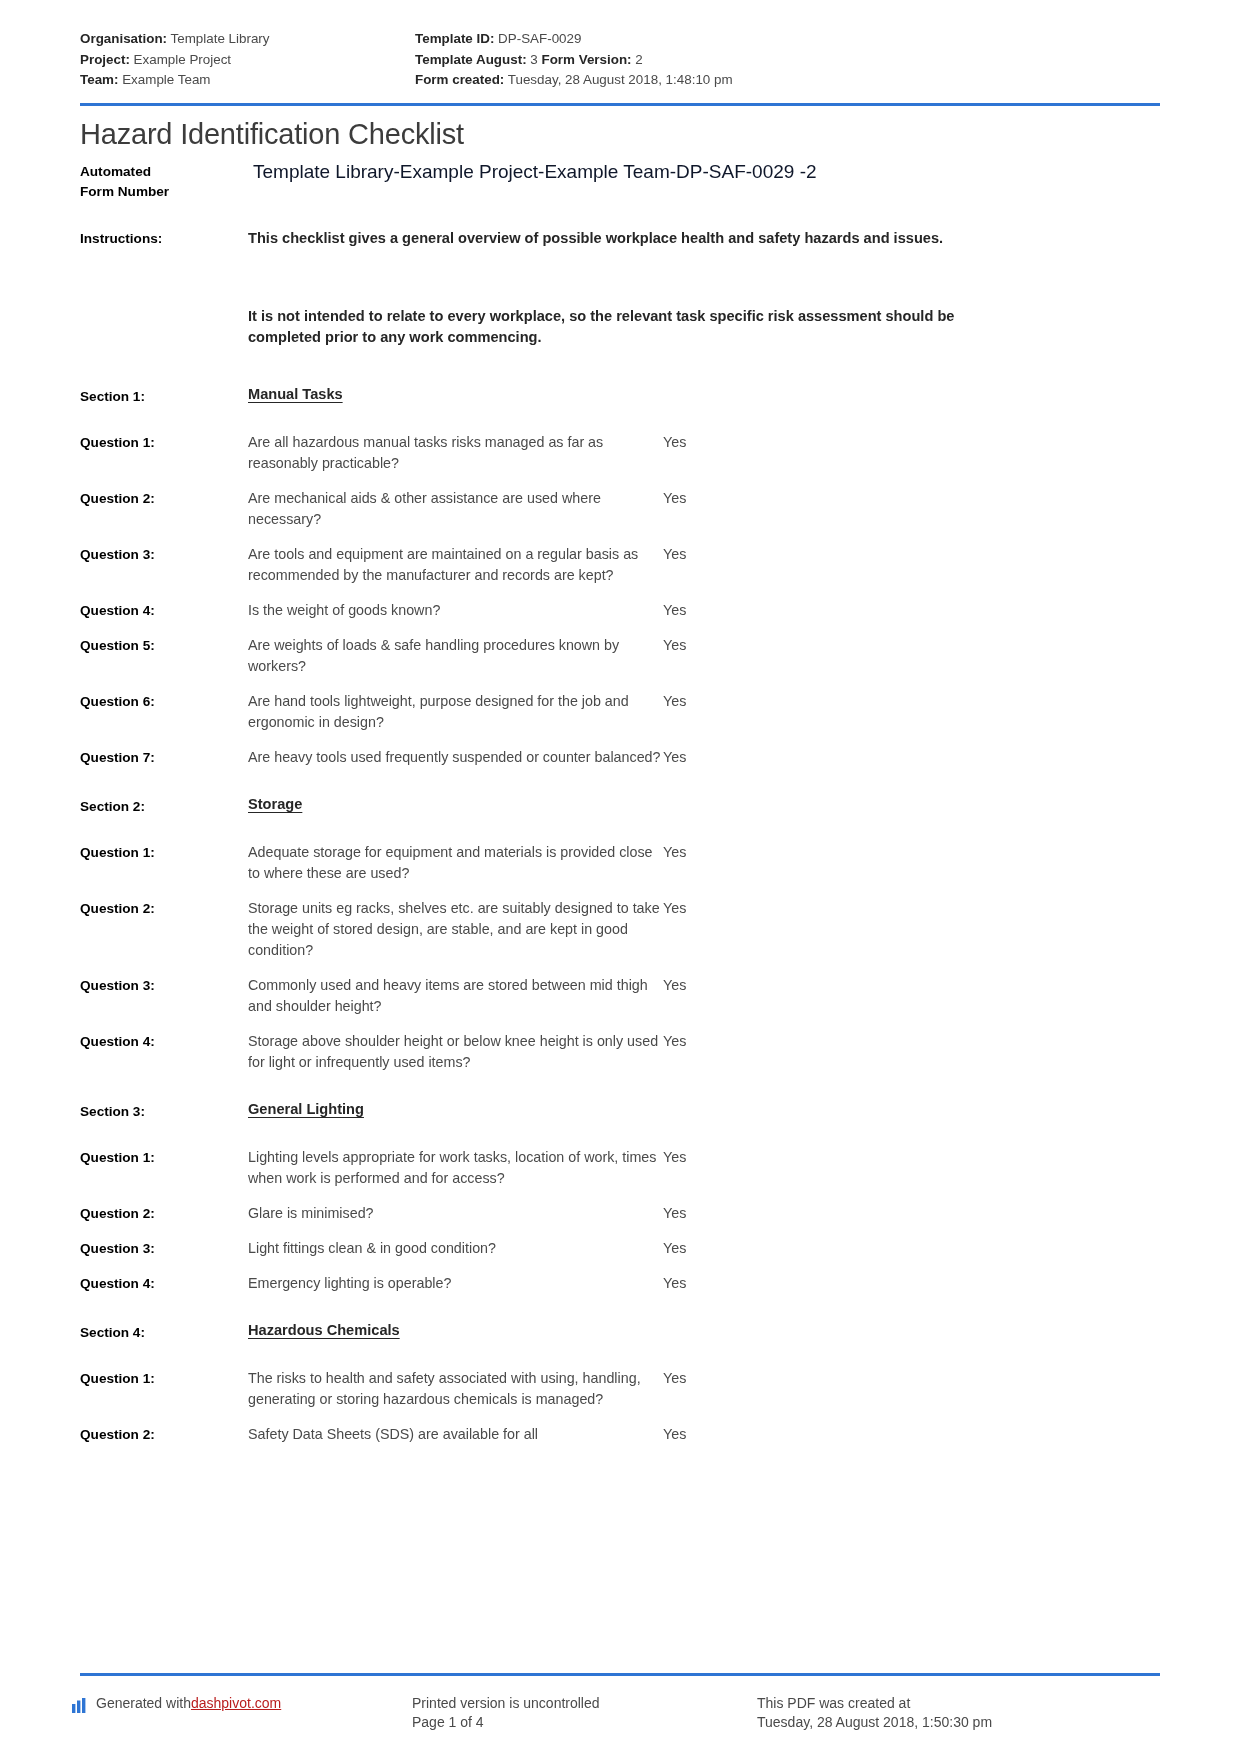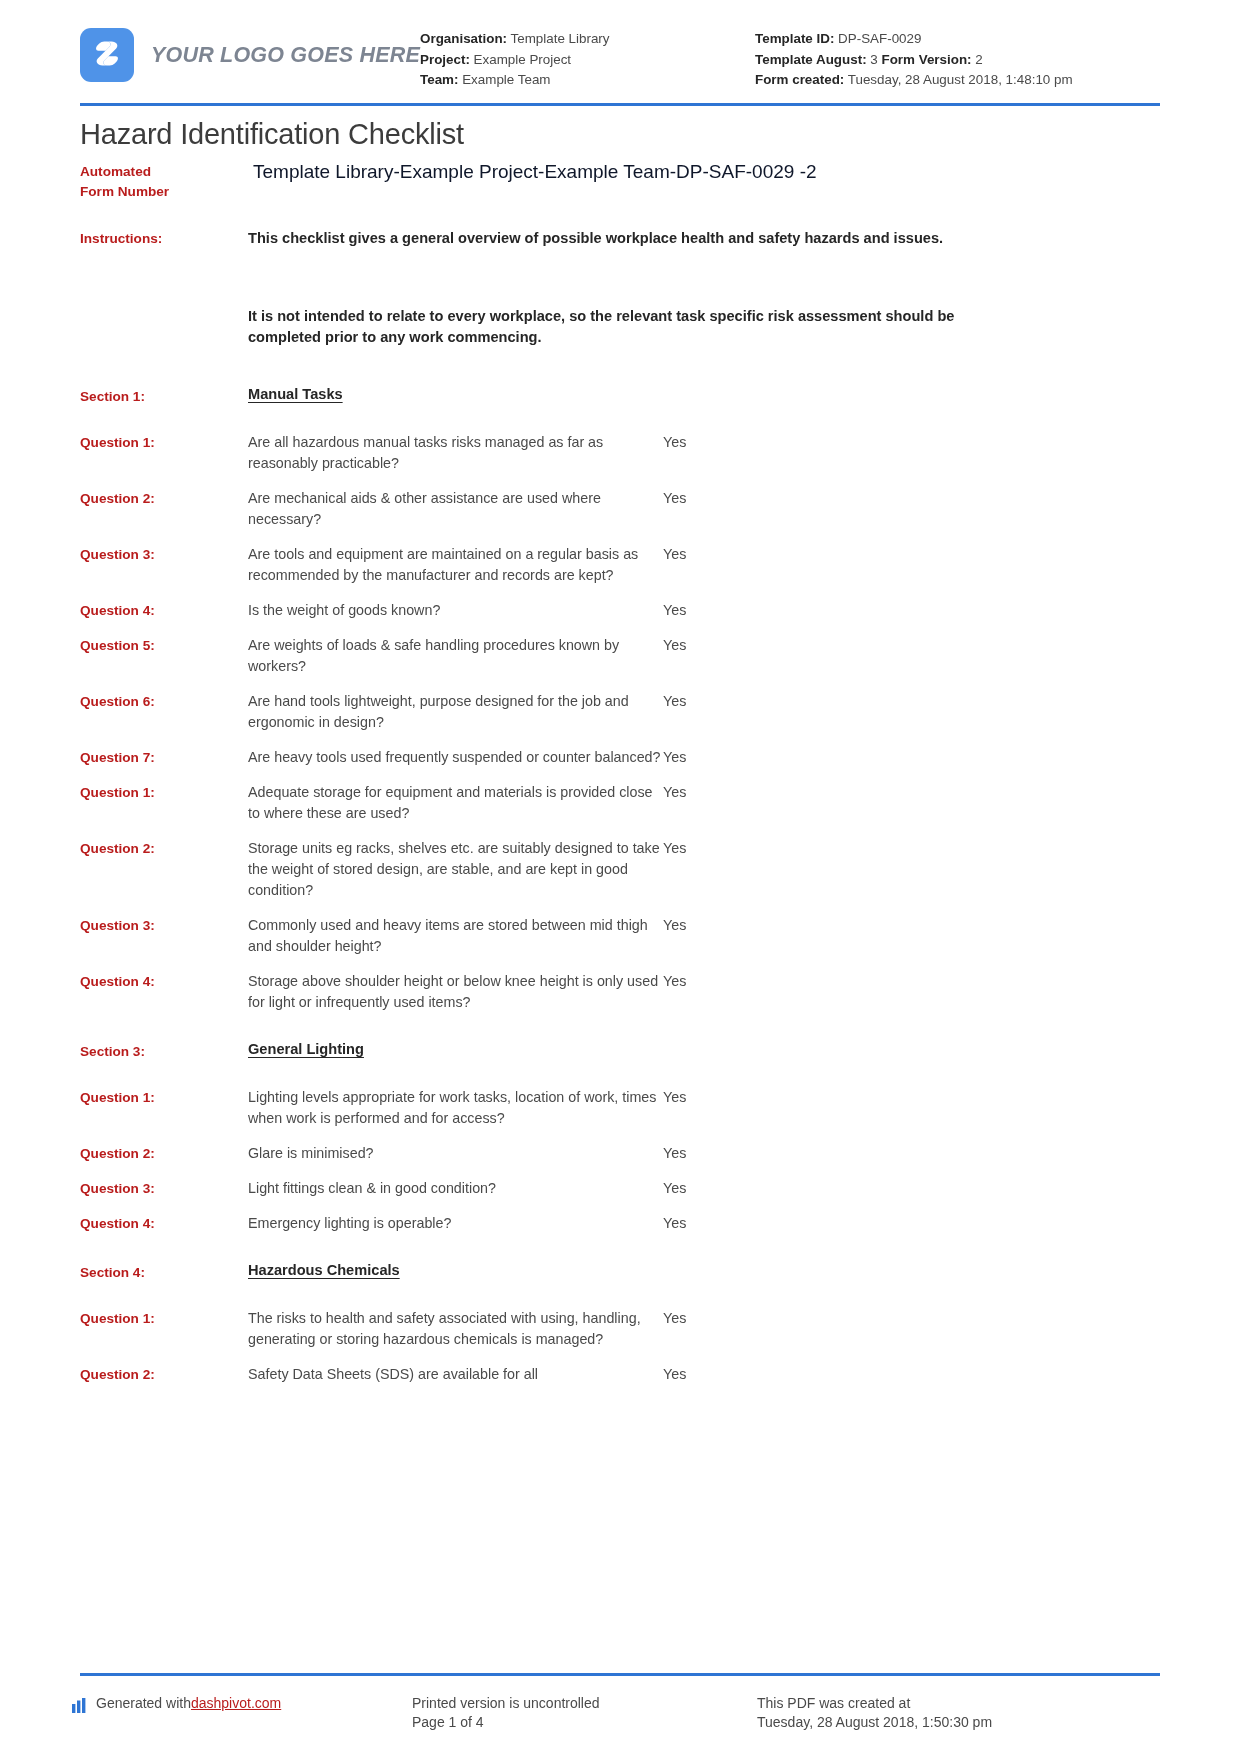--- a/index.html
+++ b/index.html
@@ -80,21 +80,21 @@
   }
 
   .row {
     display: flex;
     align-items: flex-start;
   }
   .label-col {
     flex: 0 0 168px;
     font-size: 13.6px;
     font-weight: bold;
-    color: #b91c1c;
+    color: #000000;
     line-height: 20px;
     padding-top: 1px;
   }
   .value-col {
     flex: 0 0 415px;
     font-size: 14.3px;
     line-height: 21px;
     color: #4a4a4a;
   }
   .answer-col {
@@ -181,30 +181,20 @@
     text-decoration: underline;
   }
 </style>
 </head>
 <body>
 
 <div class="page">
 
   <div class="header">
 
-    <div class="logo-block">
-      <div class="logo-mark">
-        <svg width="54" height="54" viewBox="0 0 54 54" aria-hidden="true">
-          <path d="M31.5 13.5 C36.5 13.5 39 17.5 36.2 20.4 L24.5 32.3 C22.3 34.5 23.6 37.5 26.8 37.5 L22.5 37.5 C17.5 37.5 15 33.5 17.8 30.6 L29.5 18.7 C31.7 16.5 30.4 13.5 27.2 13.5 Z" fill="#ffffff"></path>
-          <path d="M27.2 13.5 C30.4 13.5 31.7 16.5 29.5 18.7 L25.6 22.7 L18.4 22.7 C15.6 22.7 15.2 19.6 17.8 17.0 L19.3 15.5 C20.6 14.2 22.4 13.5 24.3 13.5 Z" fill="#ffffff"></path>
-          <path d="M26.8 37.5 C23.6 37.5 22.3 34.5 24.5 32.3 L28.4 28.3 L35.6 28.3 C38.4 28.3 38.8 31.4 36.2 34.0 L34.7 35.5 C33.4 36.8 31.6 37.5 29.7 37.5 Z" fill="#ffffff"></path>
-        </svg>
-      </div>
-      <div class="logo-text">YOUR LOGO GOES HERE</div>
-    </div>
 
     <div class="meta-col meta-col-1">
       <div class="meta-line">
         <b>Organisation:</b>
         <span>Template Library</span>
       </div>
       <div class="meta-line">
         <b>Project:</b>
         <span>Example Project</span>
       </div>
@@ -290,20 +280,24 @@
         </div>
         <div class="row q-row">
           <div class="label-col">Question 6:</div>
           <div class="value-col">Are hand tools lightweight, purpose designed for the job and ergonomic in design?</div>
           <div class="answer-col">Yes</div>
         </div>
         <div class="row q-row">
           <div class="label-col">Question 7:</div>
           <div class="value-col">Are heavy tools used frequently suspended or counter balanced?</div>
           <div class="answer-col">Yes</div>
+        </div>
+        <div class="row section-row">
+          <div class="label-col">Section 2:</div>
+          <div class="section-name">Storage</div>
         </div>
         <div class="row q-row">
           <div class="label-col">Question 1:</div>
           <div class="value-col">Adequate storage for equipment and materials is provided close to where these are used?</div>
           <div class="answer-col">Yes</div>
         </div>
         <div class="row q-row">
           <div class="label-col">Question 2:</div>
           <div class="value-col">Storage units eg racks, shelves etc. are suitably designed to take the weight of stored design, are stable, and are kept in good condition?</div>
           <div class="answer-col">Yes</div>

